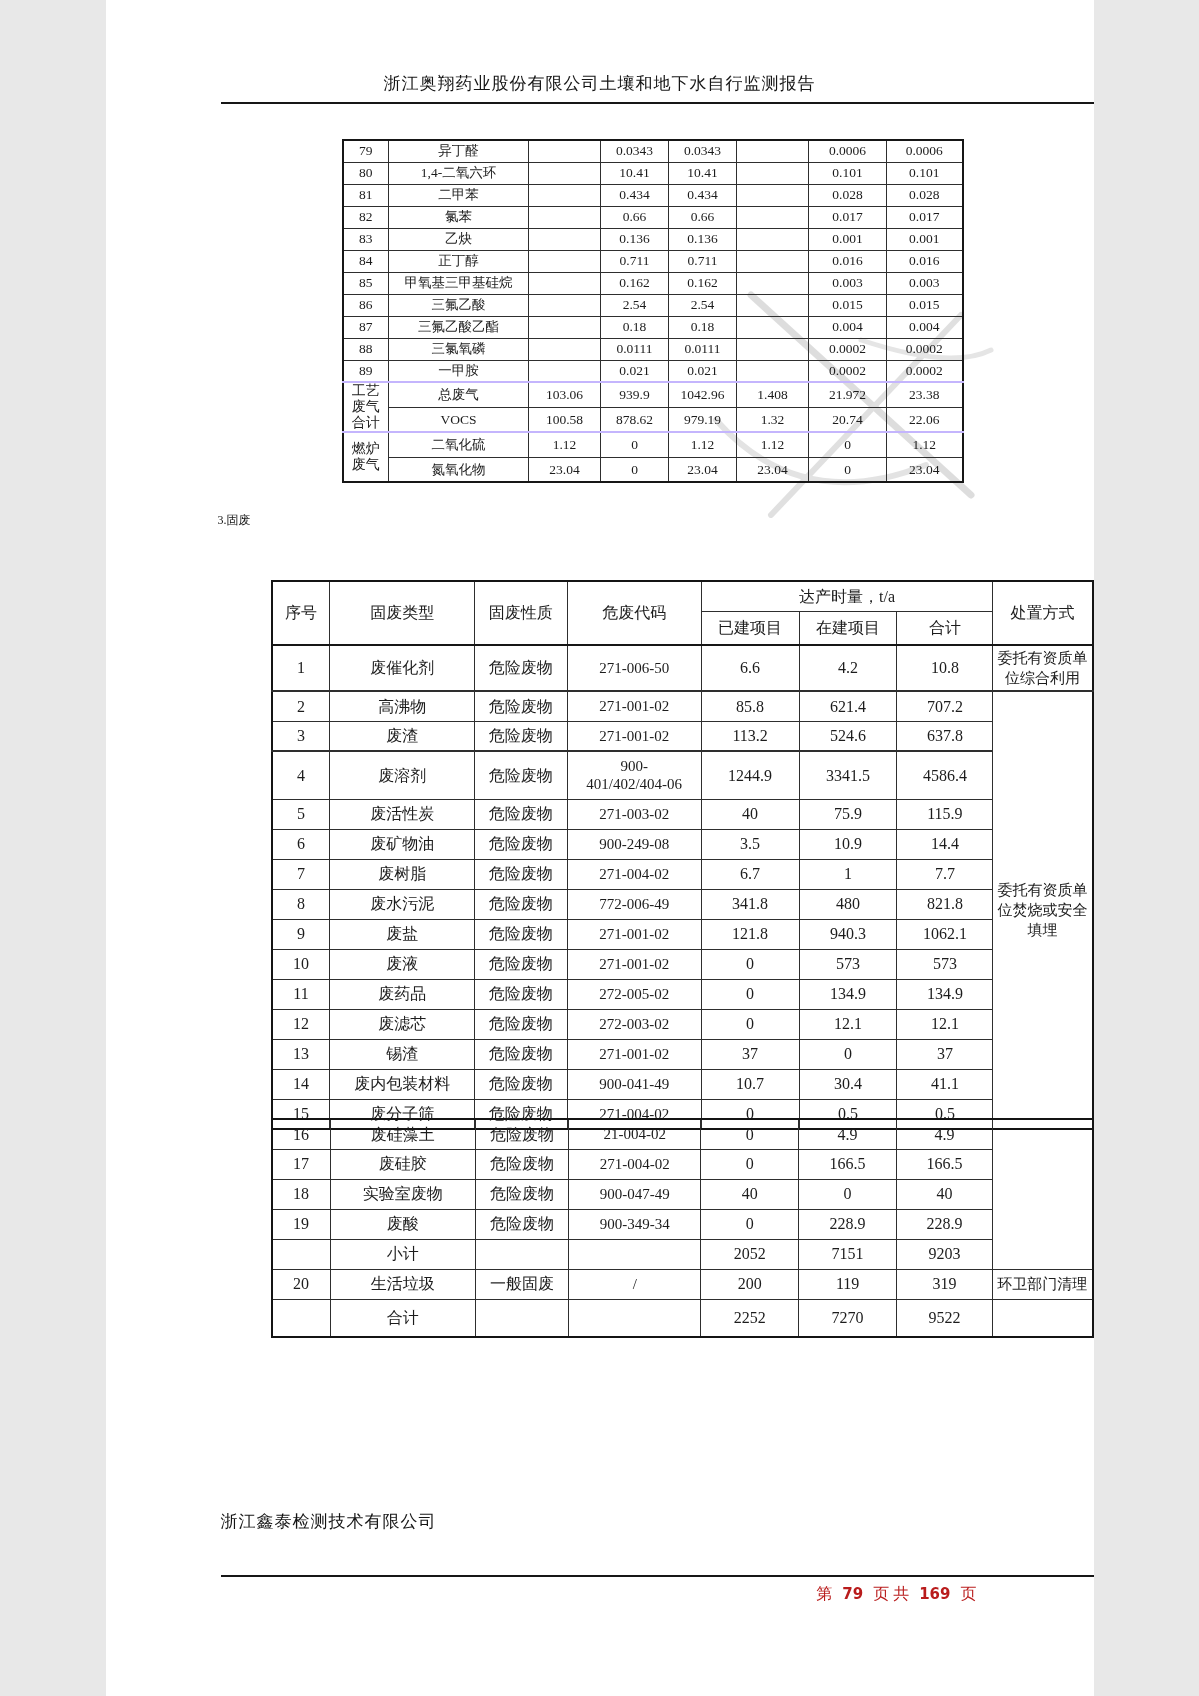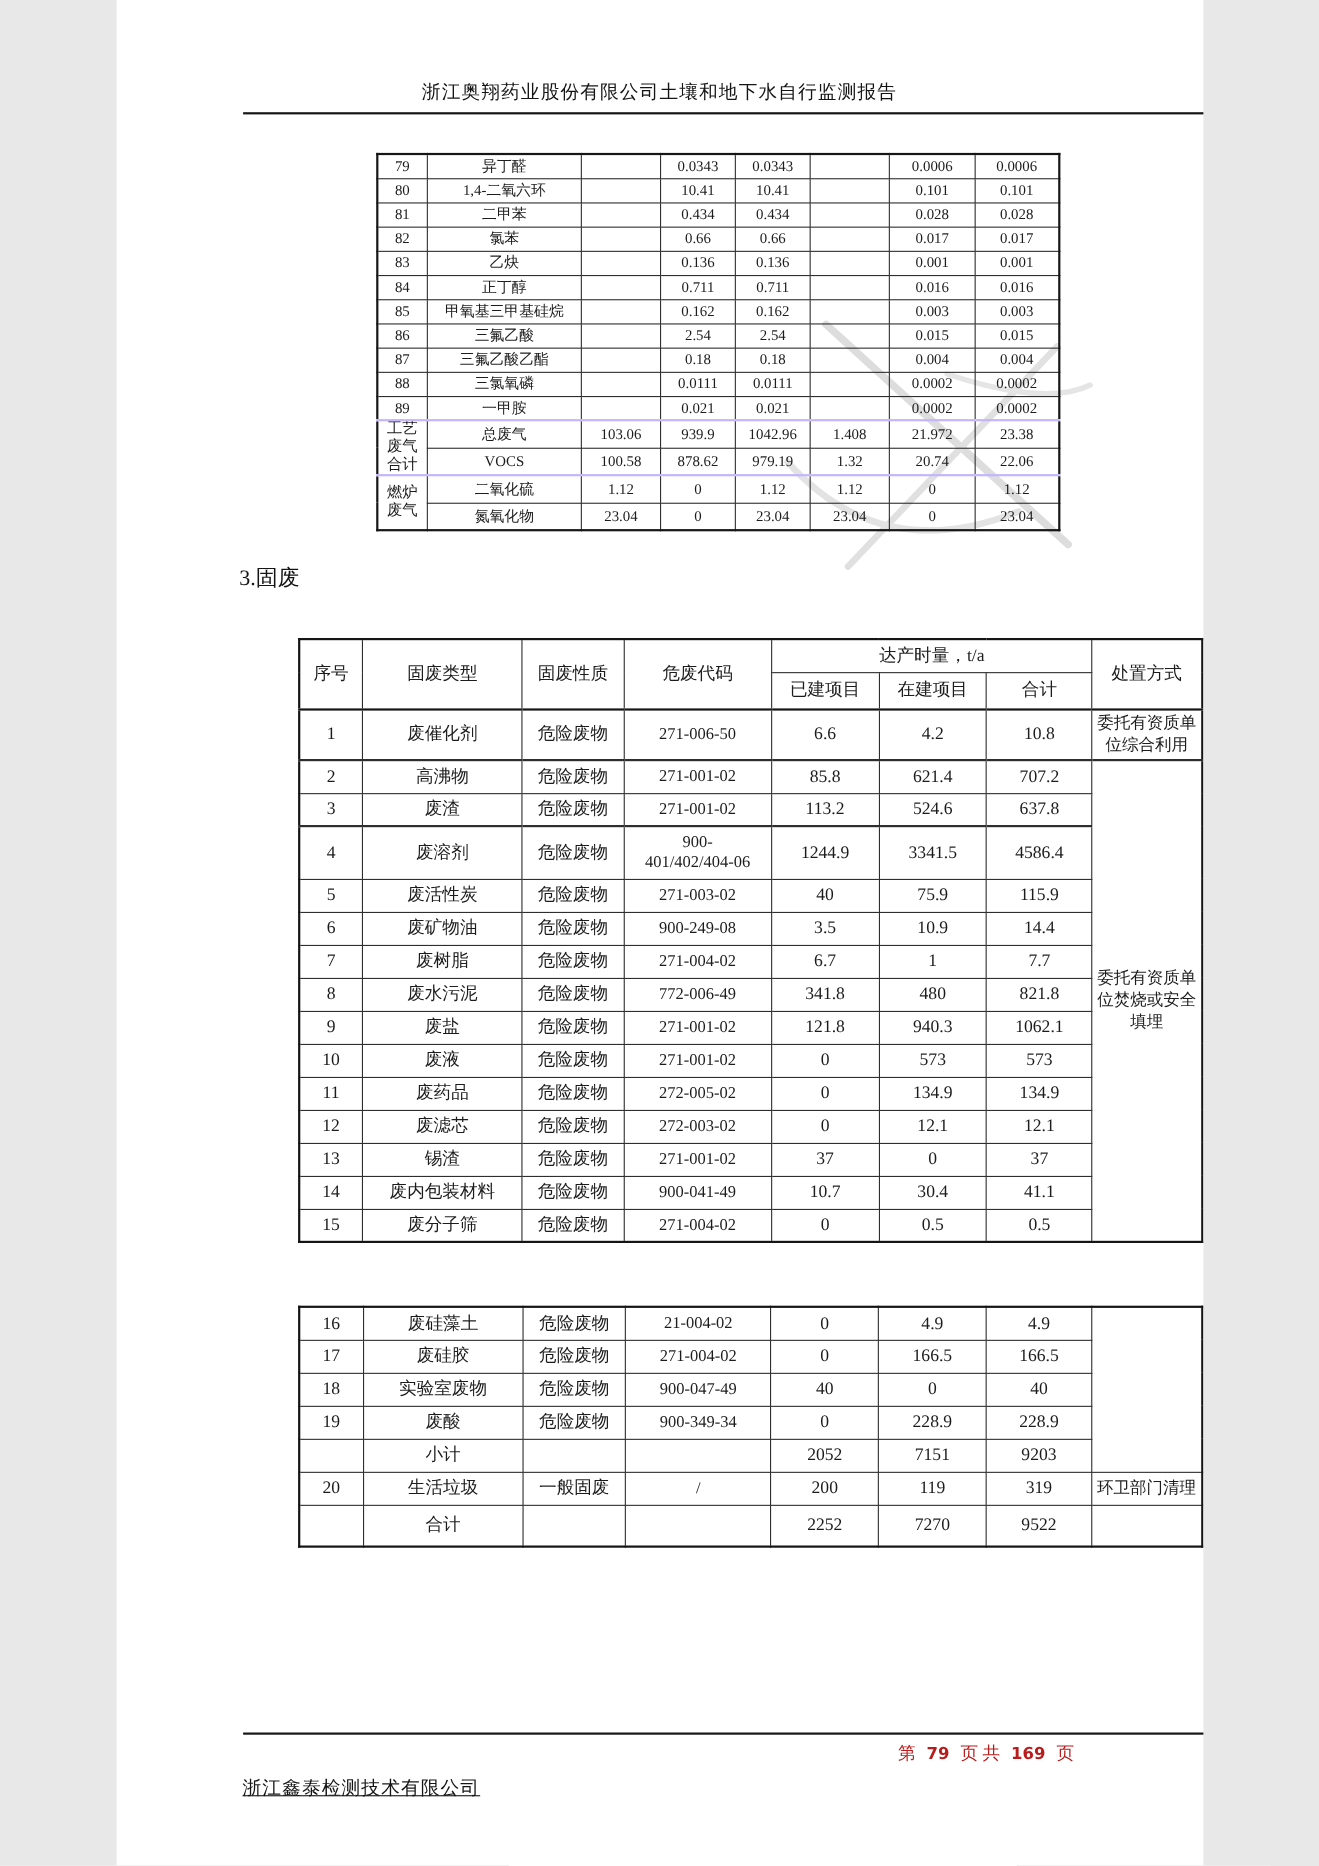--- a/index.html
+++ b/index.html
@@ -34,34 +34,34 @@
     font-size:13.5px;line-height:1.15;
     padding:0 2px;overflow:hidden;
   }
   .emissions tbody tr{height:22px;}
   .emissions tr.summary{height:25px;}
   .emissions tr.group-start td{border-top:2px solid #c4b5fd;}
   .emissions td.group{font-size:14px;}
   
   .section-heading{
     position:absolute;top:512px;left:112px;
-    font-size:20px;color:#141414;
+    font-size:12px;color:#141414;
   }
   .table-title{
     position:absolute;top:549px;left:165px;width:843px;
     text-align:center;font-size:20px;font-weight:bold;color:#141414;
     letter-spacing:1px;
   }
   
   .waste{
     position:absolute;left:165px;
     border:2px solid #141414;
   }
   .waste1{top:580px;}
-  .waste2{top:1187px;}
+  .waste2{top:1118px;}
   .waste td{
     border:1px solid #2e2e2e;
     text-align:center;vertical-align:middle;
     font-size:16px;line-height:1.2;
     padding:0 4px;overflow:hidden;
   }
   .waste thead tr:nth-child(1){height:30px;}
   .waste thead tr:nth-child(2){height:34px;}
   .waste tbody tr{height:30px;}
   .waste1 tbody tr:nth-child(1){height:46px;}
@@ -71,22 +71,22 @@
   .waste2 tbody tr:nth-child(7){height:38px;}
   .waste thead tr:last-child td,
   .waste thead tr:first-child td[rowspan]{border-bottom:2px solid #161616;}
   .waste td.code{font-size:15px;white-space:pre-line;margin-top:24px;}
   .waste td.disposal{font-size:15px;line-height:1.35;padding:0 3px;text-align:center;}
   
   .footer-rule{
     position:absolute;top:1575px;left:115px;width:972px;height:2px;background:#161616;
   }
   .footer-left{
-    position:absolute;top:1614px;left:115px;
-    font-size:17px;color:#141414;letter-spacing:1px;text-decoration:underline;
+    position:absolute;top:1510px;left:115px;
+    font-size:17px;color:#141414;letter-spacing:1px;
   }
   .footer-right{
     position:absolute;top:1584px;right:114px;
     font-size:16px;color:#b91c1c;
   }
   .footer-right span{margin:0 3px;}
   .pagenum{
     font-family:"DejaVu Sans","Liberation Sans",sans-serif;
     font-weight:bold;font-size:15px;
   }

